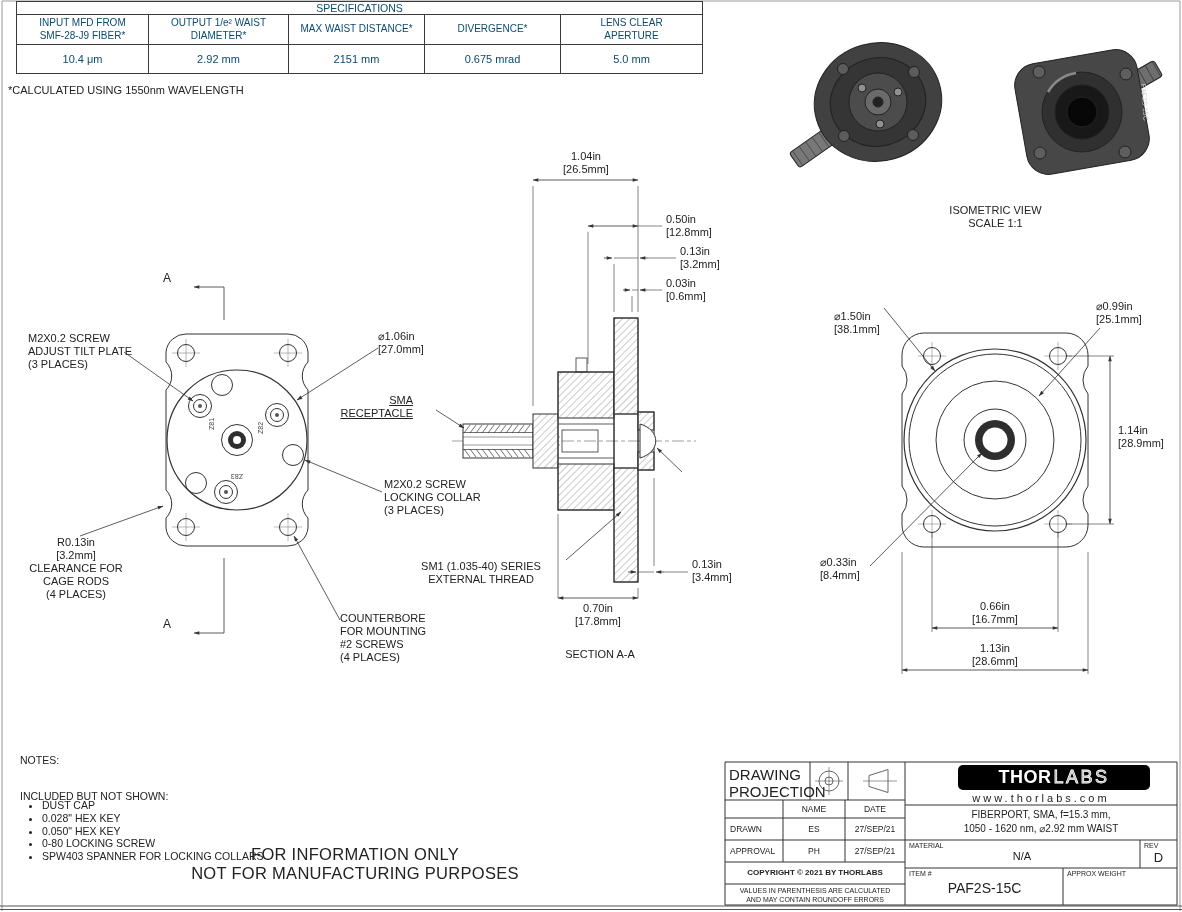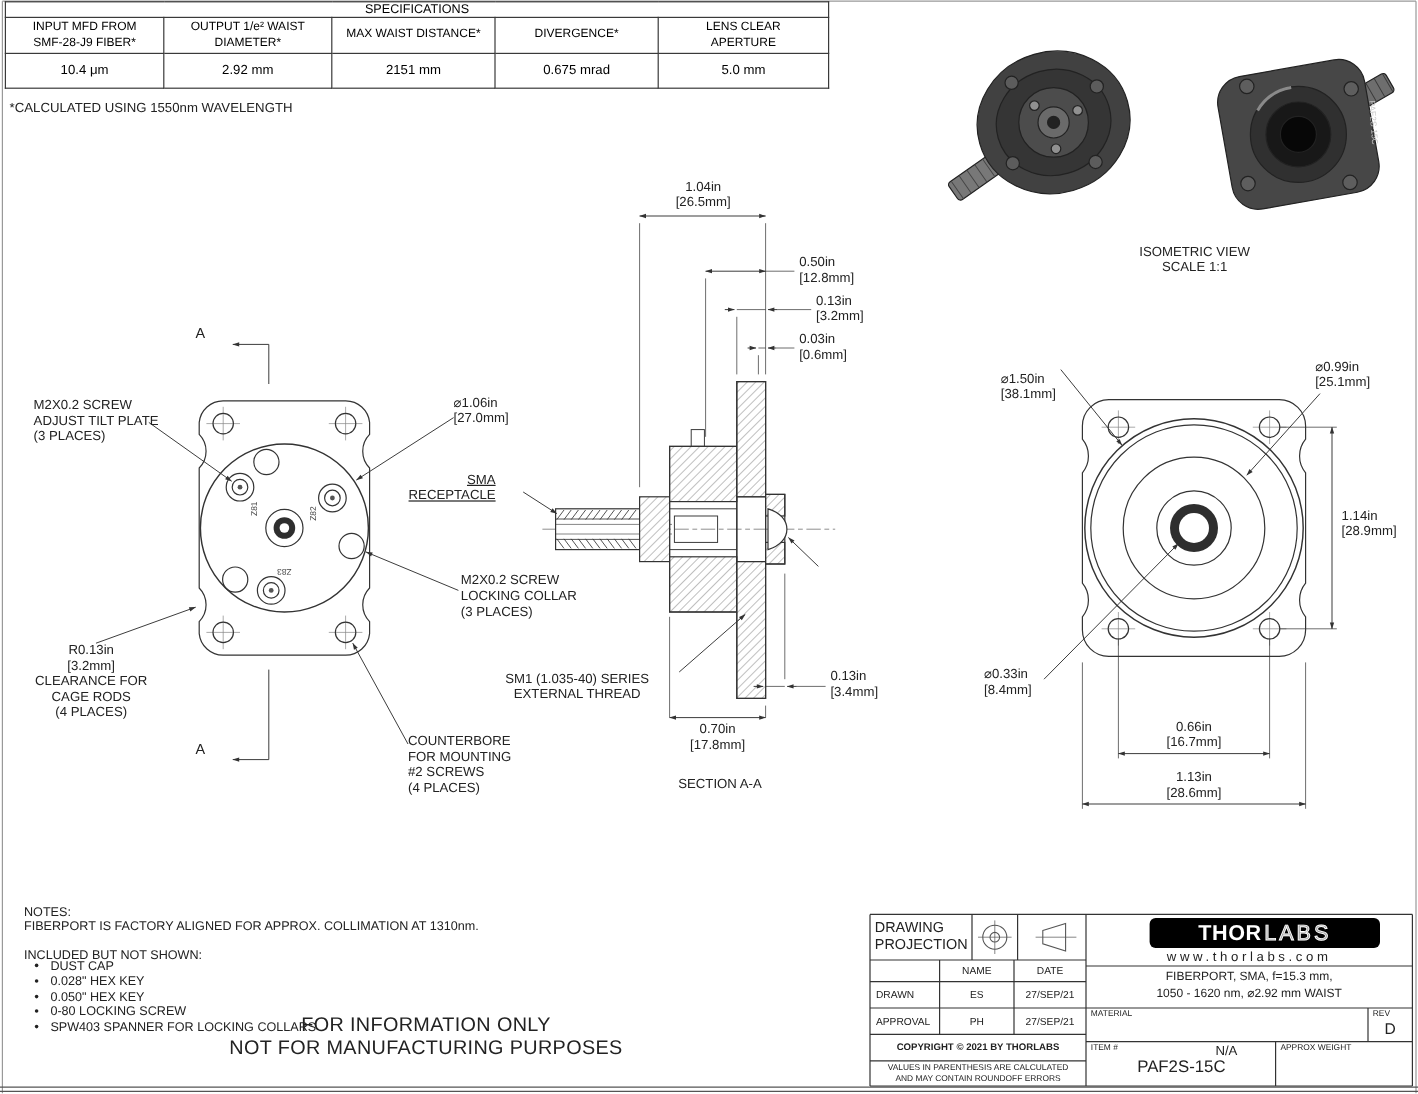--- a/index.html
+++ b/index.html
@@ -5,21 +5,21 @@
   html,body{margin:0;padding:0;background:#fff;}
   #sheet{position:relative;width:1182px;height:912px;background:#fff;overflow:hidden;
          font-family:"Liberation Sans",sans-serif;color:#222;}
   #art{position:absolute;left:0;top:0;}
   .lbl{position:absolute;font-size:11px;line-height:1.18;white-space:pre-line;color:#222;}
   .ctr{text-align:center;}
   .rgt{text-align:right;}
   .big{font-size:16.5px;letter-spacing:.3px;}
   .marker{font-size:12px;}
   
-  #spec{position:absolute;left:4px;top:1px;width:686px;border-collapse:collapse;table-layout:fixed;color:#000000;padding-left:14px;}
+  #spec{position:absolute;left:16px;top:1px;width:686px;border-collapse:collapse;table-layout:fixed;color:#0c4a6e;padding-left:14px;}
   #spec td,#spec th{border:1px solid #3a3a3a;text-align:center;vertical-align:middle;
                     white-space:pre-line;font-weight:normal;padding:1px 2px;}
   #spec .t-title{font-size:10.5px;height:12px;padding:0;}
   #spec th{font-size:10px;height:27px;line-height:1.25;}
   #spec td.val{font-size:11px;height:26px;}
   
   #notes-list{position:absolute;left:26px;top:800px;margin:0;padding-left:16px;font-size:10.5px;line-height:1.12;}
   #notes-list li{margin:0 0 1px 0;}
   
   .tb{position:absolute;color:#222;}
@@ -302,33 +302,32 @@
 <div class="lbl" style="left:1118px;top:424px;width:62px;">1.14in
 [28.9mm]</div>
 <div class="lbl" style="left:820px;top:556px;width:66px;">⌀0.33in
 [8.4mm]</div>
 <div class="lbl ctr" style="left:937px;top:600px;width:116px;">0.66in
 [16.7mm]</div>
 <div class="lbl ctr" style="left:937px;top:642px;width:116px;">1.13in
 [28.6mm]</div>
 
 <div class="lbl" style="left:20px;top:754px;font-size:10.5px;">NOTES:</div>
-<div class="lbl" style="left:20px;top:766px;font-size:10.5px;">FIBERPORT IS FACTORY ALIGNED FOR APPROX. COLLIMATION AT 1310nm.</div>
 <div class="lbl" style="left:20px;top:790px;font-size:10.5px;">INCLUDED BUT NOT SHOWN:</div>
 <ul id="notes-list">
   <li>DUST CAP</li>
   <li>0.028" HEX KEY</li>
   <li>0.050" HEX KEY</li>
   <li>0-80 LOCKING SCREW</li>
   <li>SPW403 SPANNER FOR LOCKING COLLARS</li>
 </ul>
 <div class="lbl ctr big" style="left:120px;top:845px;width:470px;">FOR INFORMATION ONLY</div>
 <div class="lbl ctr big" style="left:120px;top:864px;width:470px;">NOT FOR MANUFACTURING PURPOSES</div>
 
-<div class="tb" style="left:729px;top:766px;font-size:12px;white-space:pre-line;">DRAWING
+<div class="tb" style="left:729px;top:766px;font-size:15px;white-space:pre-line;">DRAWING
 PROJECTION</div>
 <div class="tb tb-sm" style="left:783px;top:804px;width:62px;text-align:center;">NAME</div>
 <div class="tb tb-sm" style="left:845px;top:804px;width:60px;text-align:center;">DATE</div>
 <div class="tb tb-sm" style="left:730px;top:824px;">DRAWN</div>
 <div class="tb tb-sm" style="left:783px;top:824px;width:62px;text-align:center;">ES</div>
 <div class="tb tb-sm" style="left:845px;top:824px;width:60px;text-align:center;">27/SEP/21</div>
 <div class="tb tb-sm" style="left:730px;top:846px;">APPROVAL</div>
 <div class="tb tb-sm" style="left:783px;top:846px;width:62px;text-align:center;">PH</div>
 <div class="tb tb-sm" style="left:845px;top:846px;width:60px;text-align:center;">27/SEP/21</div>
 <div class="tb" style="left:727px;top:868px;width:176px;text-align:center;font-size:8px;font-weight:bold;">COPYRIGHT © 2021 BY THORLABS</div>
@@ -336,21 +335,21 @@
 AND MAY CONTAIN ROUNDOFF ERRORS</div>
 
 <div id="logo">
   <span class="thor">THOR</span>
       <span class="labs">LABS</span>
 </div>
 <div id="website">www.thorlabs.com</div>
 <div class="tb" style="left:906px;top:808px;width:270px;text-align:center;font-size:10px;white-space:pre-line;line-height:1.35;">FIBERPORT, SMA, f=15.3 mm,
 1050 - 1620 nm, ⌀2.92 mm WAIST</div>
 <div class="tb tb-tiny" style="left:909px;top:842px;">MATERIAL</div>
-<div class="tb" style="left:906px;top:850px;width:232px;text-align:center;font-size:11px;margin-top:20px;">N/A</div>
+<div class="tb" style="left:906px;top:850px;width:232px;text-align:center;font-size:11px;">N/A</div>
 <div class="tb tb-tiny" style="left:1144px;top:842px;">REV</div>
 <div class="tb" style="left:1140px;top:850px;width:37px;text-align:center;font-size:13px;">D</div>
 <div class="tb tb-tiny" style="left:909px;top:870px;">ITEM #</div>
 <div class="tb" style="left:906px;top:880px;width:157px;text-align:center;font-size:14px;">PAF2S-15C</div>
 <div class="tb tb-tiny" style="left:1067px;top:870px;">APPROX WEIGHT</div>
 <div class="tb" style="left:1063px;top:880px;width:114px;text-align:center;font-size:13px;margin-top:44px;">0.09 kg</div>
 
 </div>
 
 </body></html>

